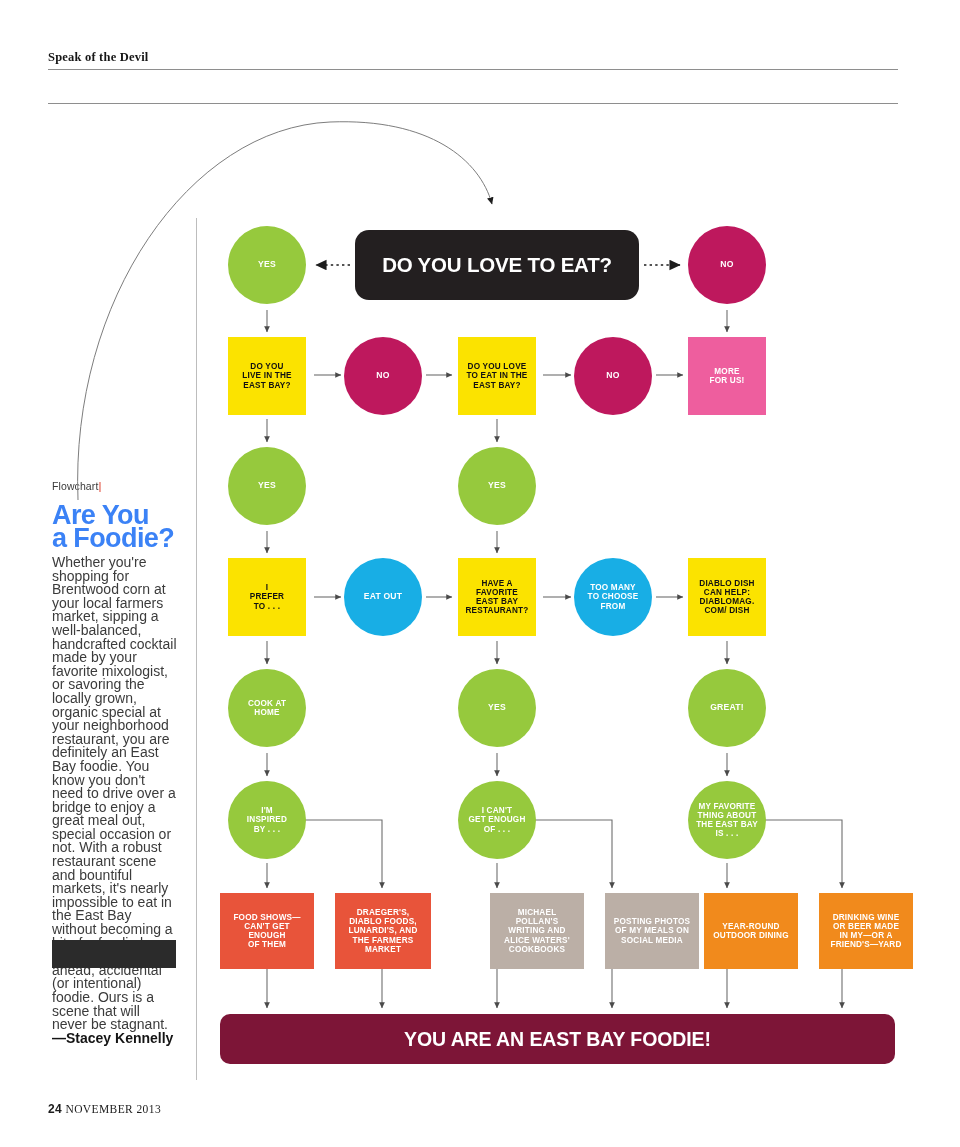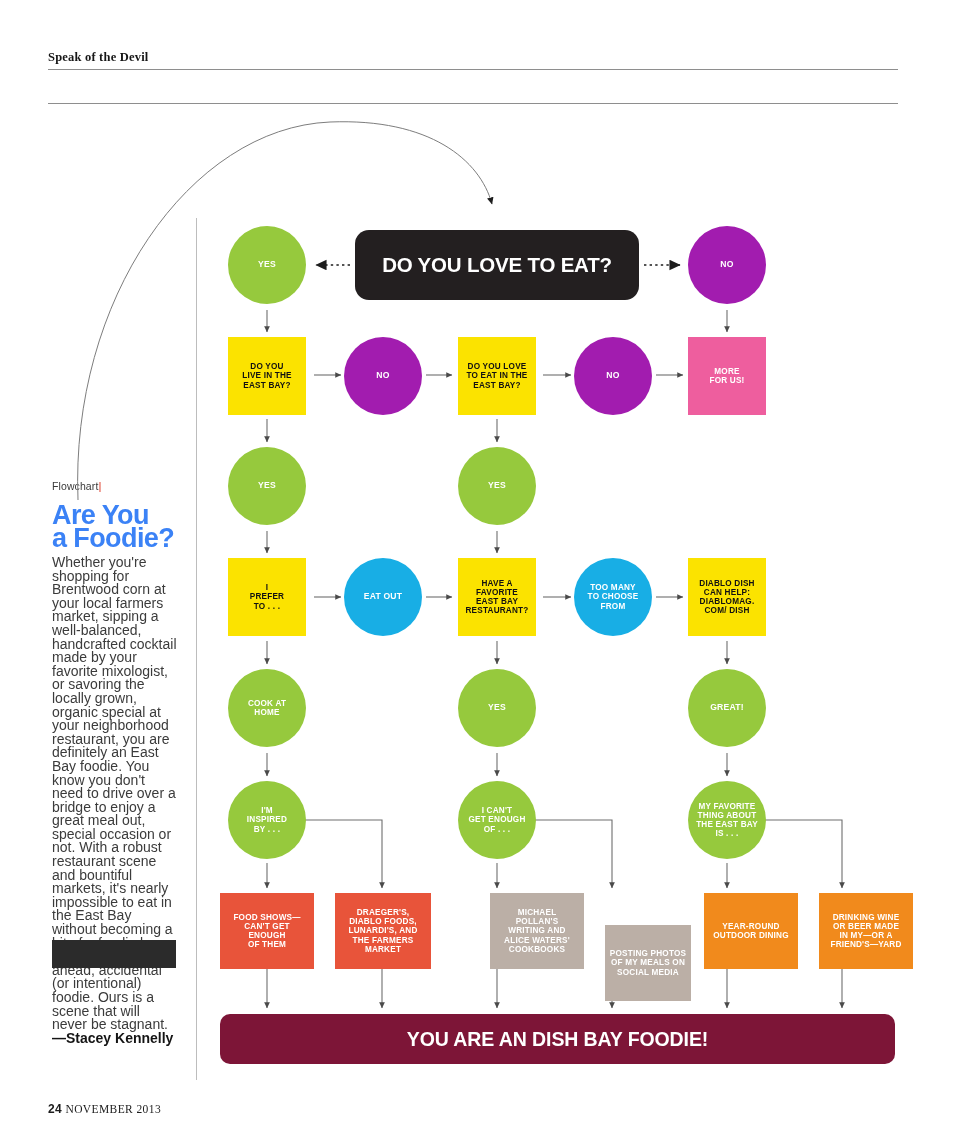--- a/index.html
+++ b/index.html
@@ -47,21 +47,21 @@
     text-align:center;color:#fff;font-weight:bold;
     letter-spacing:.2px;line-height:1.12;box-sizing:border-box;
   }
   .node span{display:block;padding:0 4px;}
   .circle{border-radius:50%;}
   .sq{border-radius:0;}
   .tiny{font-size:8.2px;}
   .small{font-size:8.6px;}
 
   .n-green{background:#96c93d;}
-  .n-red{background:#a21caf;}
+  .n-red{background:#be185d;}
   .n-yellow{background:#fbe300;color:#111111;}
   .n-blue{background:#18aee5;}
   .n-pink{background:#ee5e9e;justify-content:center;}
   .n-tomato{background:#e8543a;}
   .n-taupe{background:#bbafa6;margin-left:40px;}
   .n-orange{background:#f18a1c;margin-left:24px;}
 
   #q-main{
     position:absolute;left:355px;top:230px;width:284px;height:70px;
     background:#231f20;border-radius:14px;color:#fff;
@@ -242,24 +242,24 @@
 
   <div class="node sq n-tomato tiny" style="left:220px;top:893px;width:94px;height:76px;">
       <span>FOOD SHOWS—<br>CAN'T GET<br>ENOUGH<br>OF THEM</span>
     </div>
   <div class="node sq n-tomato tiny" style="left:335px;top:893px;width:96px;height:76px;">
       <span>DRAEGER'S,<br>DIABLO FOODS,<br>LUNARDI'S, AND<br>THE FARMERS<br>MARKET</span>
     </div>
   <div class="node sq n-taupe tiny" style="left:450px;top:893px;width:94px;height:76px;">
       <span>MICHAEL<br>POLLAN'S<br>WRITING AND<br>ALICE WATERS'<br>COOKBOOKS</span>
     </div>
-  <div class="node sq n-taupe tiny" style="left:565px;top:925px;width:86px;height:76px;align-items:center;">
+  <div class="node sq n-taupe tiny" style="left:565px;top:893px;width:94px;height:76px;align-items:center;">
       <span>POSTING PHOTOS<br>OF MY MEALS ON<br>SOCIAL MEDIA</span>
     </div>
   <div class="node sq n-orange tiny" style="left:680px;top:893px;width:94px;height:76px;">
       <span>YEAR-ROUND<br>OUTDOOR DINING</span>
     </div>
   <div class="node sq n-orange tiny" style="left:795px;top:893px;width:94px;height:76px;">
       <span>DRINKING WINE<br>OR BEER MADE<br>IN MY—OR A<br>FRIEND'S—YARD</span>
     </div>
 
-  <div id="final">YOU ARE AN DISH BAY FOODIE!</div>
+  <div id="final">YOU ARE AN EAST BAY FOODIE!</div>
 </div>
 
 </body></html>

